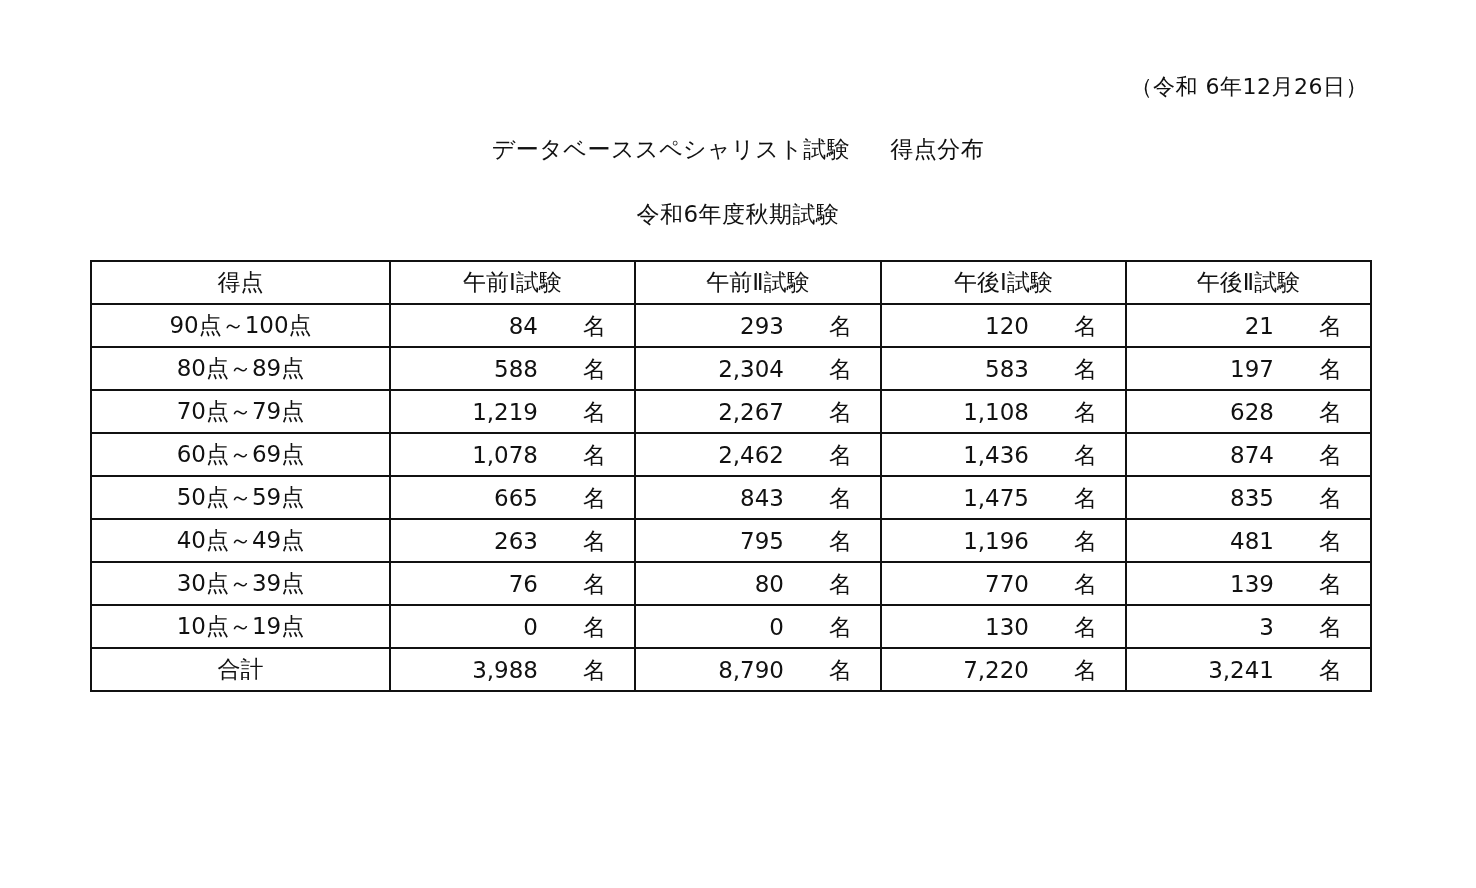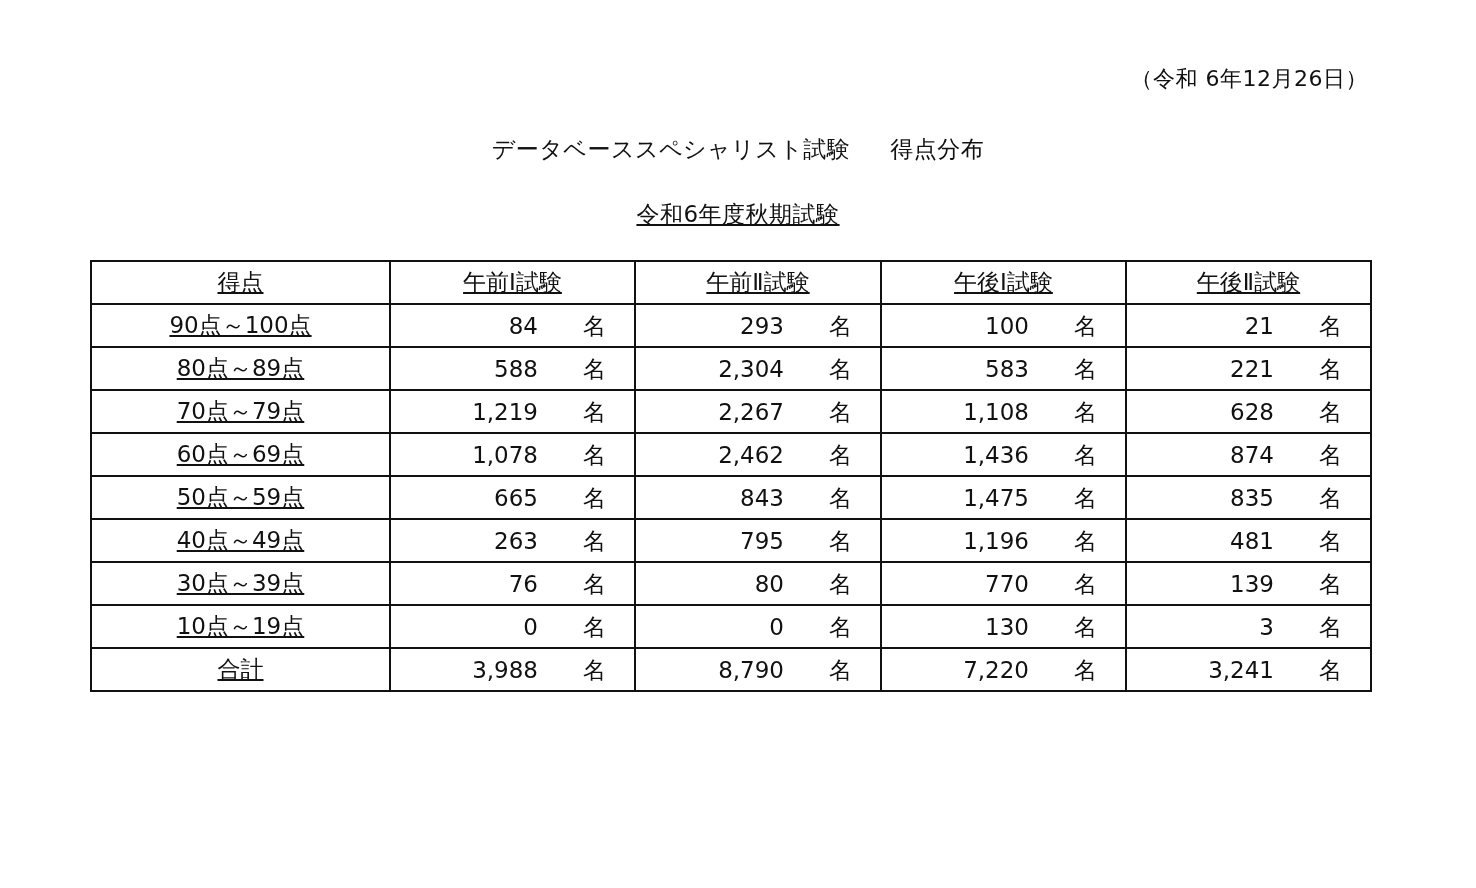--- a/index.html
+++ b/index.html
@@ -2,40 +2,40 @@
 <html><head>
 <meta charset="utf-8">
 <style>
   html, body { margin: 0; padding: 0; background: #ffffff; }
   body {
     width: 1476px; height: 888px; position: relative; overflow: hidden;
     font-family: "DejaVu Sans", "Liberation Sans", sans-serif;
     color: #111111;
   }
   .date {
-    position: absolute; top: 64px; right: 108px;
+    position: absolute; top: 72px; right: 108px;
     font-size: 22px; letter-spacing: 0.5px;
   }
   .title {
     position: absolute; top: 134px; left: 0; width: 1476px; text-align: center;
     font-size: 23px; letter-spacing: 0.5px;
   }
   .title .gap { display: inline-block; width: 40px; }
   .subtitle {
     position: absolute; top: 199px; left: 0; width: 1476px; text-align: center;
-    font-size: 23px; letter-spacing: 0.5px; text-decoration: underline;
+    font-size: 23px; letter-spacing: 0.5px;
   }
   table.dist {
     position: absolute; left: 90px; top: 260px;
     border-collapse: collapse;
     font-size: 23px;
   }
   table.dist th, table.dist td {
     border: 2.5px solid #111111;
-    height: 43px; padding: 0; box-sizing: border-box; text-decoration: underline;
+    height: 43px; padding: 0; box-sizing: border-box;
   }
   table.dist th { font-weight: normal; text-align: center; }
   col.c0 { width: 299px; }
   col.c1 { width: 245px; }
   col.c2 { width: 246px; }
   col.c3 { width: 245px; }
   col.c4 { width: 245px; }
   td.label { text-align: center; }
   td.val { position: relative; }
   td.val .num {
@@ -79,21 +79,21 @@
         <td class="label">90点～100点</td>
         <td class="val">
           <span class="num">84</span>
           <span class="unit">名</span>
         </td>
         <td class="val">
           <span class="num">293</span>
           <span class="unit">名</span>
         </td>
         <td class="val">
-          <span class="num">100</span>
+          <span class="num">120</span>
           <span class="unit">名</span>
         </td>
         <td class="val">
           <span class="num">21</span>
           <span class="unit">名</span>
         </td>
       </tr>
       <tr>
         <td class="label">80点～89点</td>
         <td class="val">
@@ -102,21 +102,21 @@
         </td>
         <td class="val">
           <span class="num">2,304</span>
           <span class="unit">名</span>
         </td>
         <td class="val">
           <span class="num">583</span>
           <span class="unit">名</span>
         </td>
         <td class="val">
-          <span class="num">221</span>
+          <span class="num">197</span>
           <span class="unit">名</span>
         </td>
       </tr>
       <tr>
         <td class="label">70点～79点</td>
         <td class="val">
           <span class="num">1,219</span>
           <span class="unit">名</span>
         </td>
         <td class="val">

